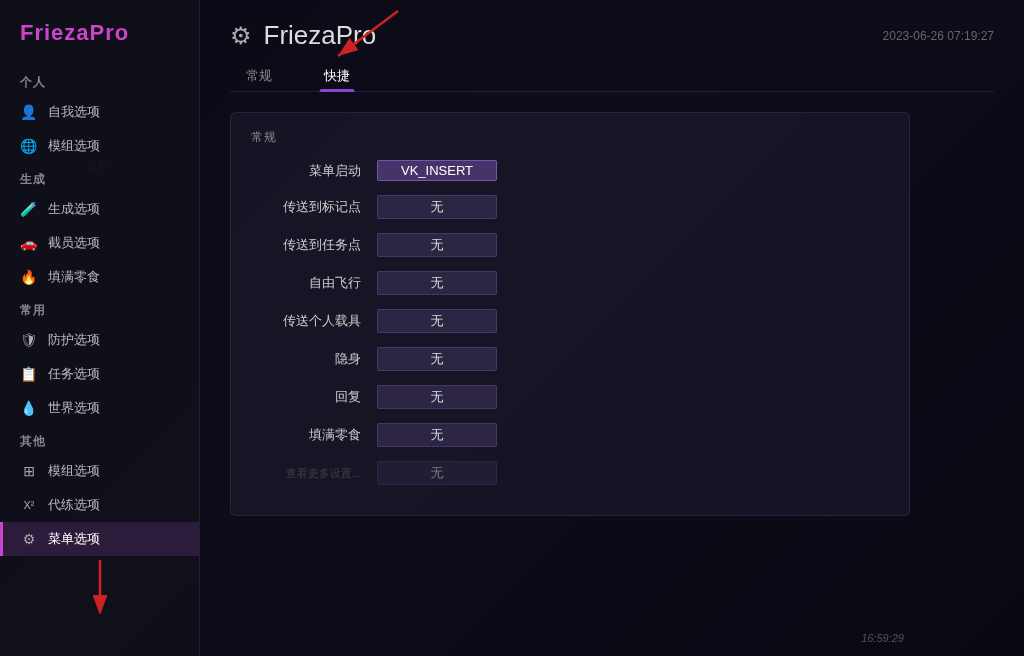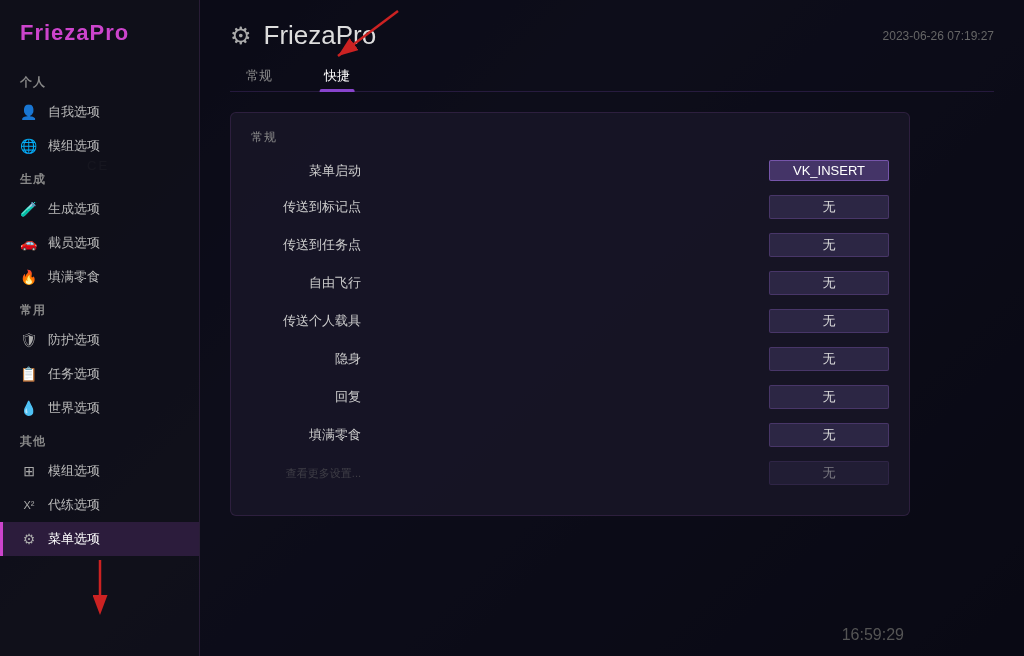--- a/index.html
+++ b/index.html
@@ -161,22 +161,21 @@
       color: #888;
       font-size: 12px;
       margin-bottom: 14px;
       letter-spacing: 1px;
     }
 
     .setting-row {
       display: flex;
       align-items: center;
       margin-bottom: 14px;
-      gap: 0;
-      justify-content: space-between;
+      gap: 16px;
     }
 
     .setting-label {
       color: #ccc;
       font-size: 13px;
       min-width: 110px;
       text-align: right;
     }
 
     .setting-value {
@@ -195,22 +194,23 @@
       background: rgba(80, 60, 120, 0.8);
       border-color: rgba(140, 100, 200, 0.7);
       color: #fff;
     }
 
     .timestamp-bottom {
       position: absolute;
       bottom: 12px;
       right: 120px;
       color: #555;
-      font-size: 16px;
+      font-size: 11px;
       z-index: 20;
+      font-style: italic;
     }
 
     
     .ce-text {
       position: absolute;
       left: 87px;
       top: 158px;
       color: #666;
       font-size: 13px;
       z-index: 5;

